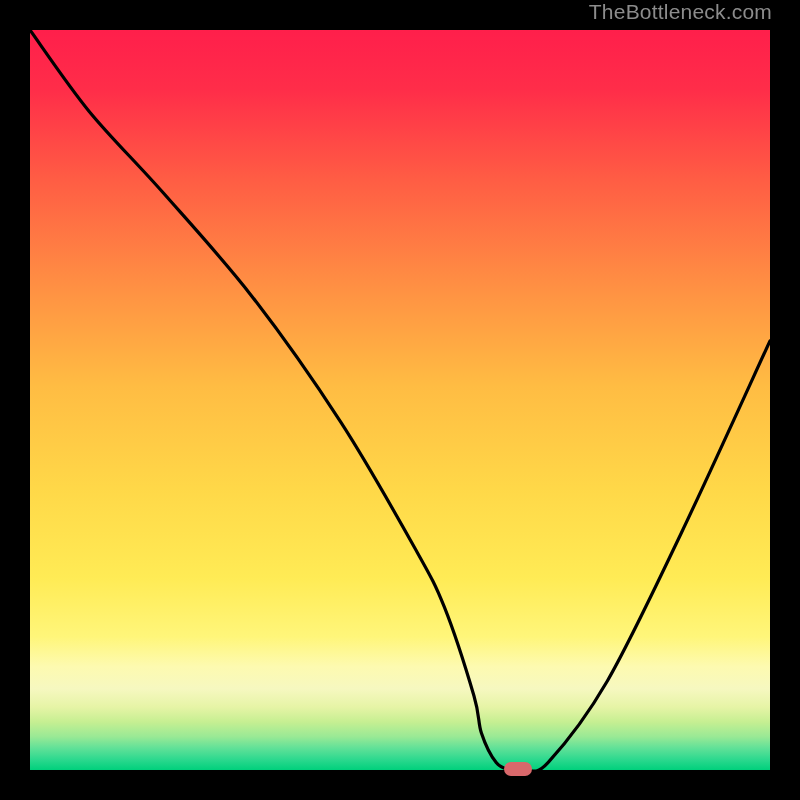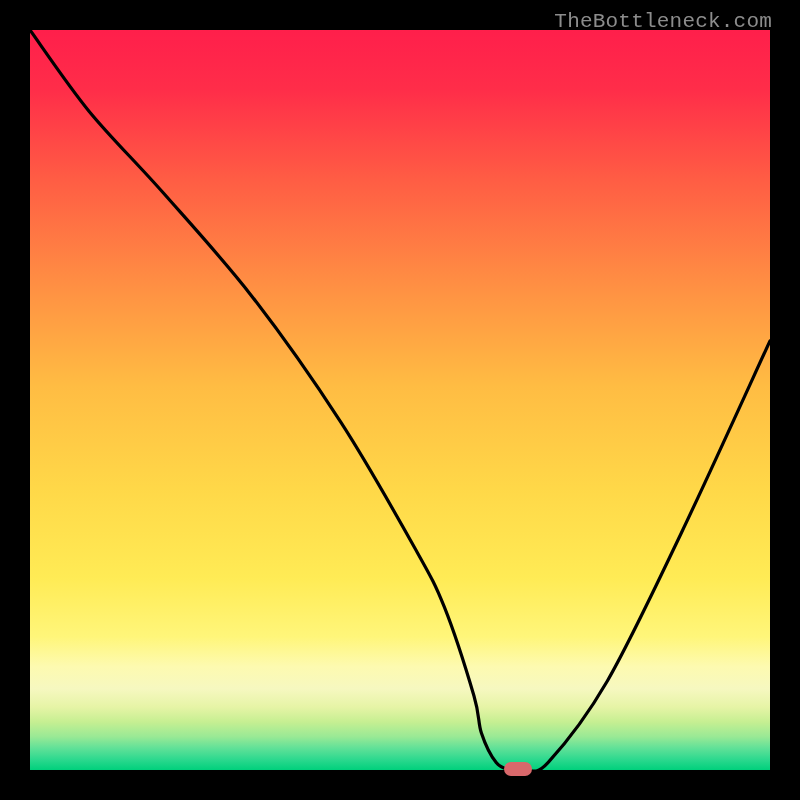--- a/index.html
+++ b/index.html
@@ -41,27 +41,26 @@
   }
   .marker {
     position: absolute;
     width: 28px;
     height: 14px;
     background: #d9686b;
     border-radius: 7px;
   }
   .attribution {
     position: absolute;
-    top: 10px;
+    top: 0;
     right: 28px;
     color: #8c8c8c;
     font-size: 21px;
     font-weight: 400;
     letter-spacing: 0.2px;
-    font-family: Liberation Mono, monospace;
   }
 </style>
 </head>
 <body>
 
 <div class="chart-container">
 
   <div class="attribution">TheBottleneck.com</div>
 
   <div class="plot-area">

